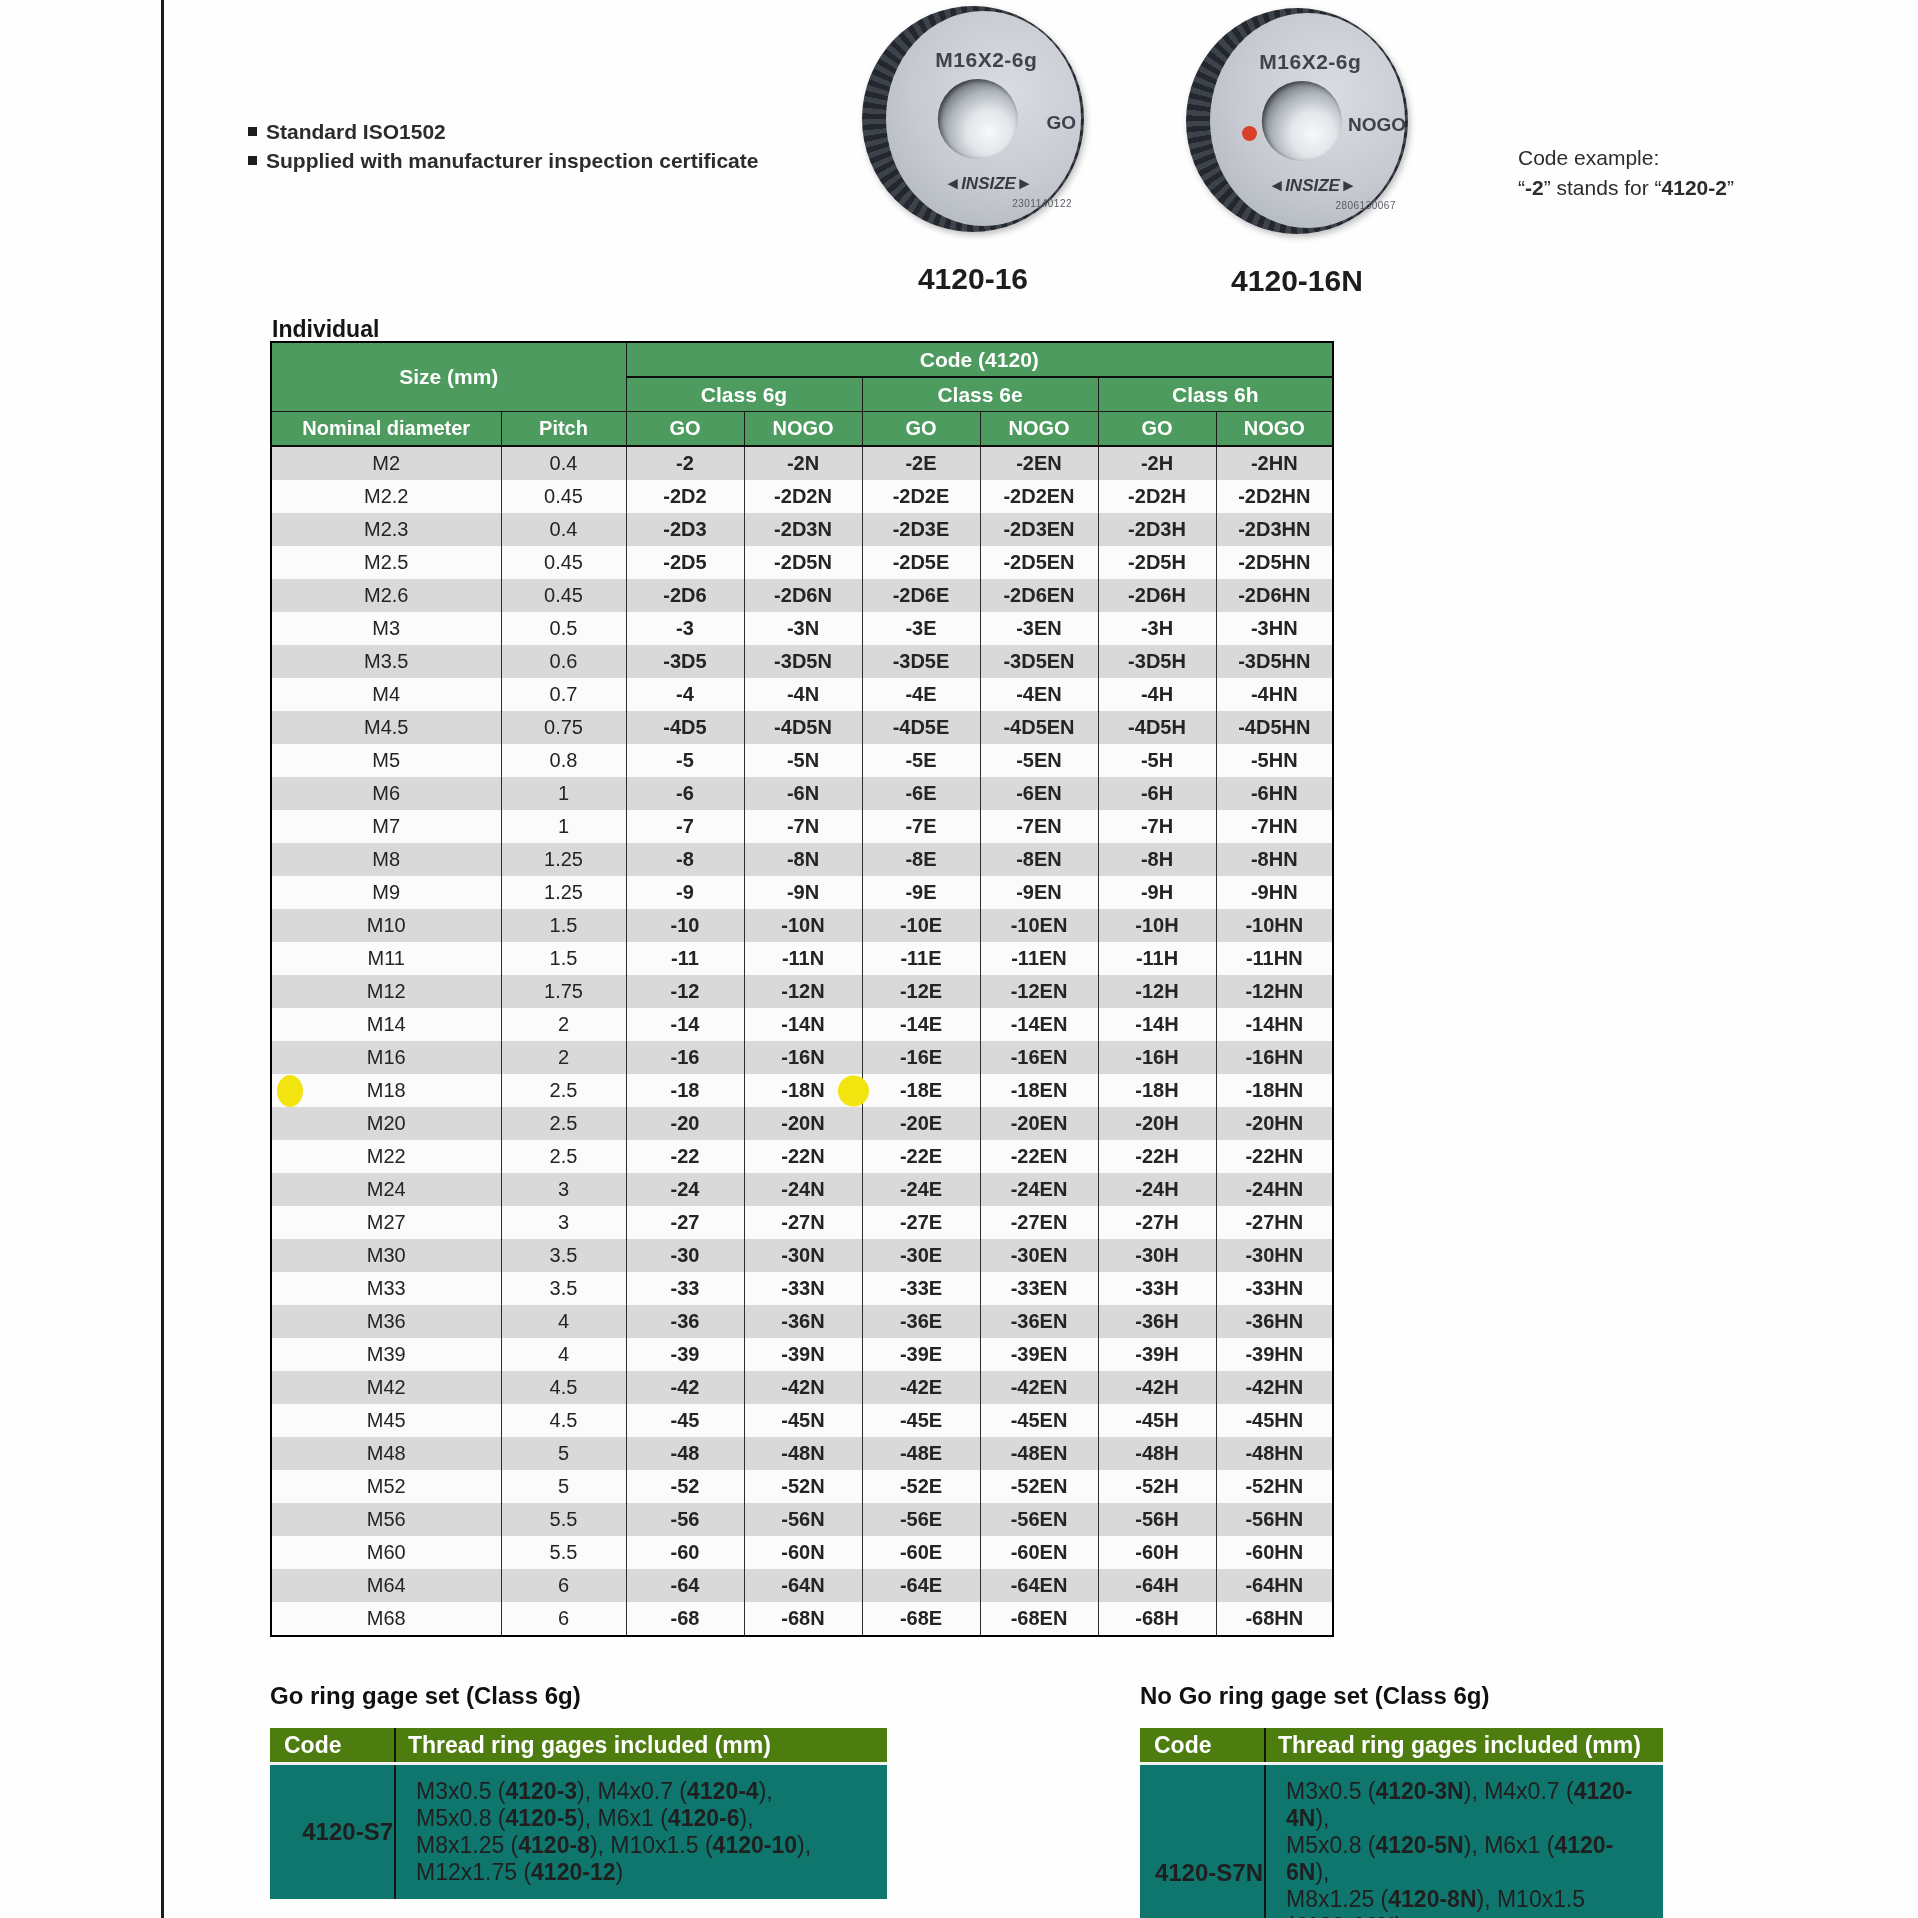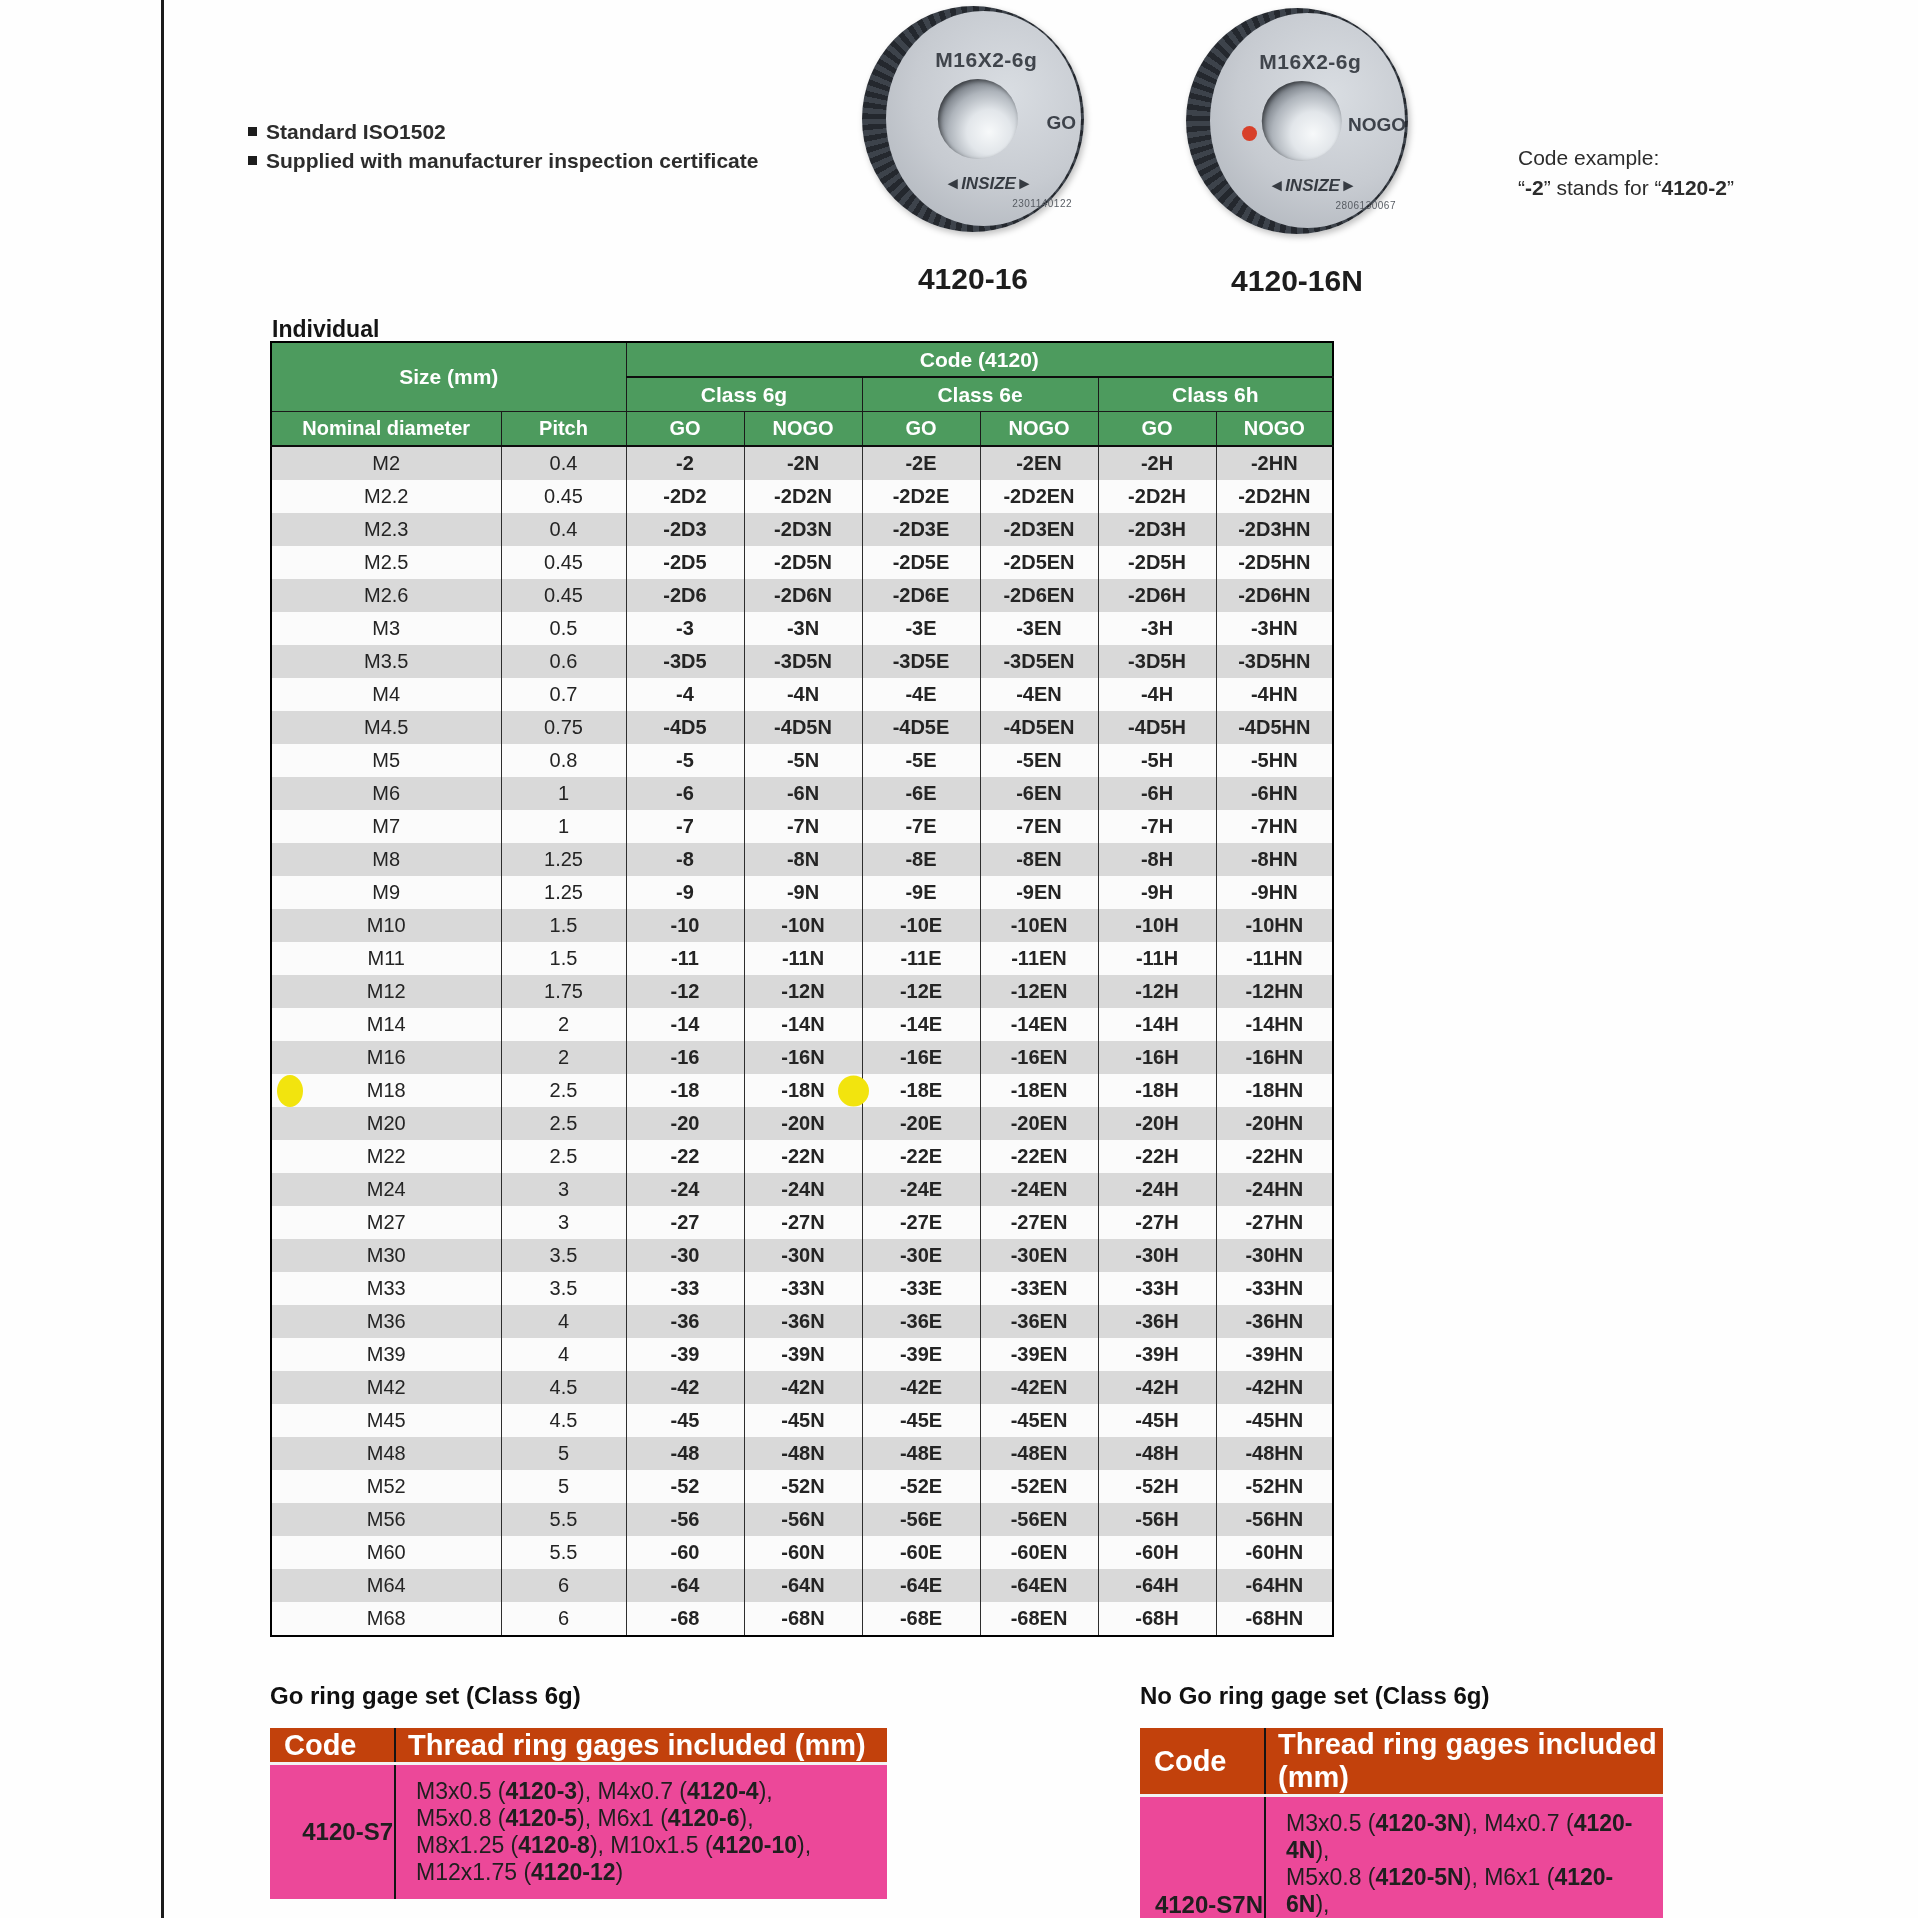--- a/index.html
+++ b/index.html
@@ -62,24 +62,24 @@
   .hl-dot{position:absolute;background:#f2e40e;border-radius:50%;z-index:5;}
   .hl-dot-1{left:5px;top:50%;transform:translateY(-50%);width:26px;height:32px;}
   .hl-dot-2{right:-7px;top:50%;transform:translateY(-50%);width:31px;height:31px;}
 
   
   .set-block{position:absolute;top:1682px;}
   .set-block-left{left:270px;width:617px;}
   .set-block-right{left:1140px;width:523px;}
   .set-title{font-size:24px;font-weight:bold;color:#101010;margin:0 0 18px 0;}
   .set-table{width:100%;border-collapse:collapse;}
-  .set-table th{background:#c2410c;color:#fff;font-size:29px;font-weight:bold;text-align:left;
+  .set-table th{background:#4d7c0f;color:#fff;font-size:23px;font-weight:bold;text-align:left;
       height:34px;padding:0 0 0 12px;border-bottom:3px solid #f2f2f2;}
   .set-table th.set-code-h{width:110px;padding-left:14px;}
-  .set-table td{background:#ec4899;font-size:23px;color:#1f1f1f;vertical-align:middle;}
+  .set-table td{background:#0f766e;font-size:23px;color:#1f1f1f;vertical-align:middle;}
   .set-table .vdiv{border-right:2px solid #141414;}
   .set-table td.set-code{text-align:right;font-weight:bold;font-size:24px;}
   .set-table td.set-content{padding:13px 8px 13px 20px;line-height:27px;}
 </style>
 </head>
 <body>
 
 <div class="page">
 
   <div class="left-rule"></div>

